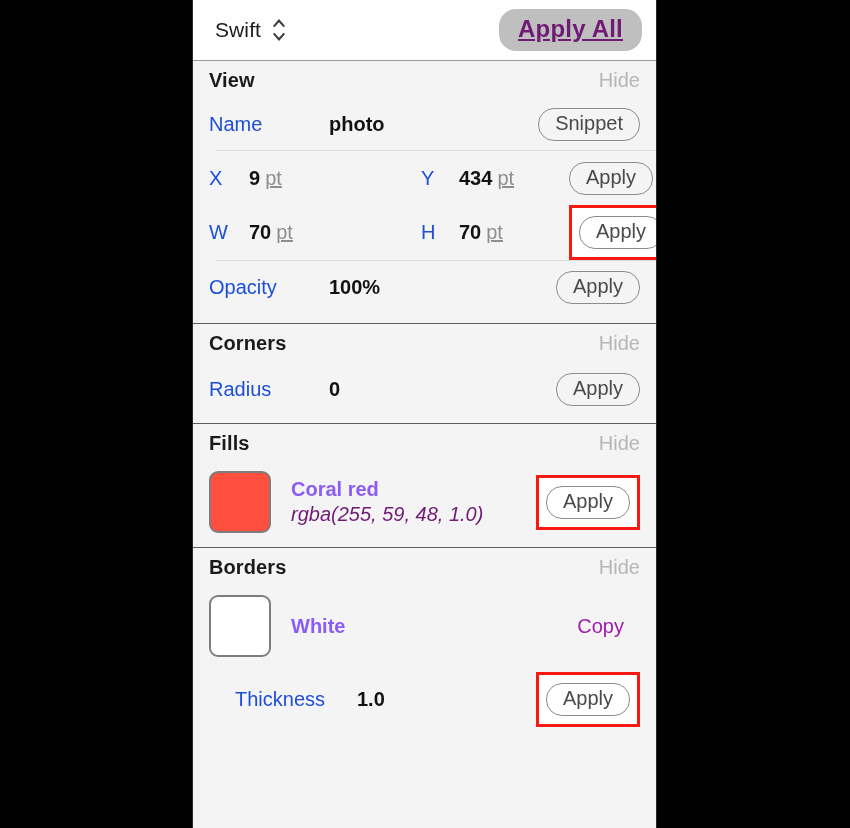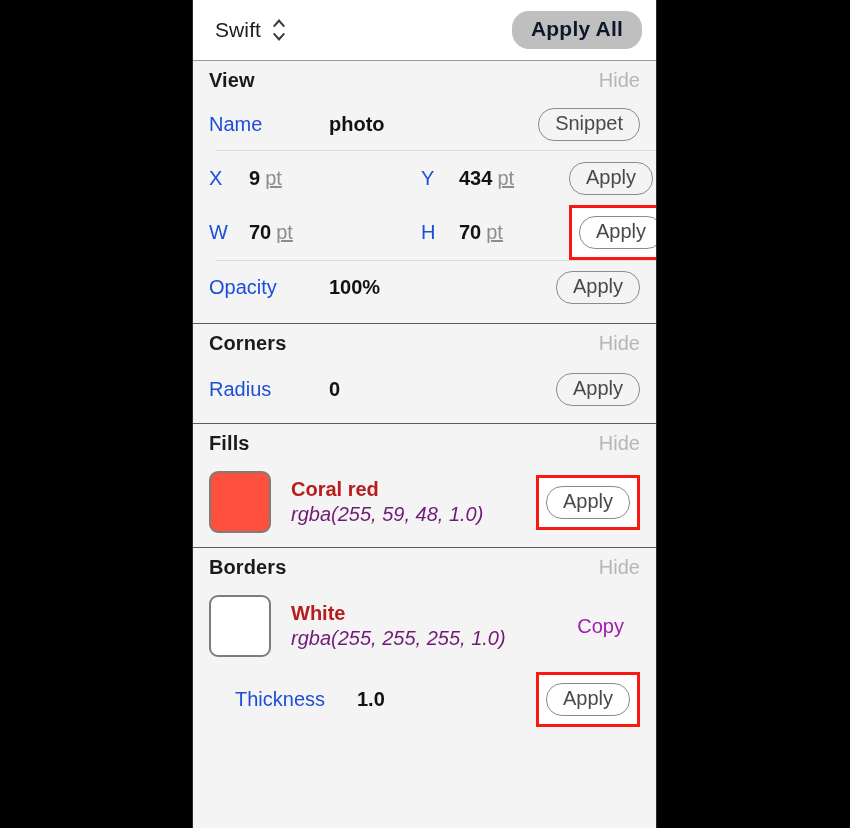--- a/index.html
+++ b/index.html
@@ -58,28 +58,29 @@
     display: flex;
     flex-direction: column;
     align-items: center;
     justify-content: center;
     line-height: 0;
   }
   .stepper svg { display: block; }
   .spacer { flex: 1 1 auto; }
   .pill-filled {
     background: #bfbfbf;
-    color: #0f172a;
-    font-size: 21px;
+    color: #701a75;
+    font-size: 24px;
     font-weight: bold;
     border-radius: 17px;
     padding: 6px 19px 8px 19px;
     letter-spacing: .2px;
     cursor: default;
     user-select: none;
+    text-decoration: underline;
   }
   
   .section {
     background: #f4f4f4;
     border-bottom: 1px solid #5c5c5c;
     box-sizing: border-box;
   }
   .section-head {
     display: flex;
     padding: 8px 16px 6px 16px;
@@ -185,21 +186,21 @@
   .color-texts {
     margin-left: 20px;
     display: flex;
     flex-direction: column;
     justify-content: center;
     gap: 2px;
   }
   .color-name {
     font-size: 20px;
     font-weight: bold;
-    color: #b91c1c;
+    color: #8b5cf6;
   }
   .color-rgba {
     font-size: 20px;
     color: #701a75;
     font-style: italic;
   }
   .trailing {
     margin-left: auto;
     display: flex;
     align-items: center;
@@ -316,21 +317,20 @@
     <div class="section" style="border-bottom:none;">
       <div class="section-head">
         <span class="section-title">Borders</span>
         <span class="spacer"></span>
         <span class="hide-link">Hide</span>
       </div>
       <div class="color-row">
         <span class="swatch" id="border-swatch" style="background: rgb(255, 255, 255);"></span>
         <span class="color-texts">
           <span class="color-name">White</span>
-          <span class="color-rgba">rgba(255, 255, 255, 1.0)</span>
         </span>
         <span class="trailing" style="padding-right:16px;">
           <span class="copy-link">Copy</span>
         </span>
       </div>
       <div class="row" style="min-height:56px;">
         <span class="lbl lbl-thick">Thickness</span>
         <span class="val">1.0</span>
         <span class="pill-wrap">
           <span class="hl" style="border-color: rgb(246, 26, 18);">

